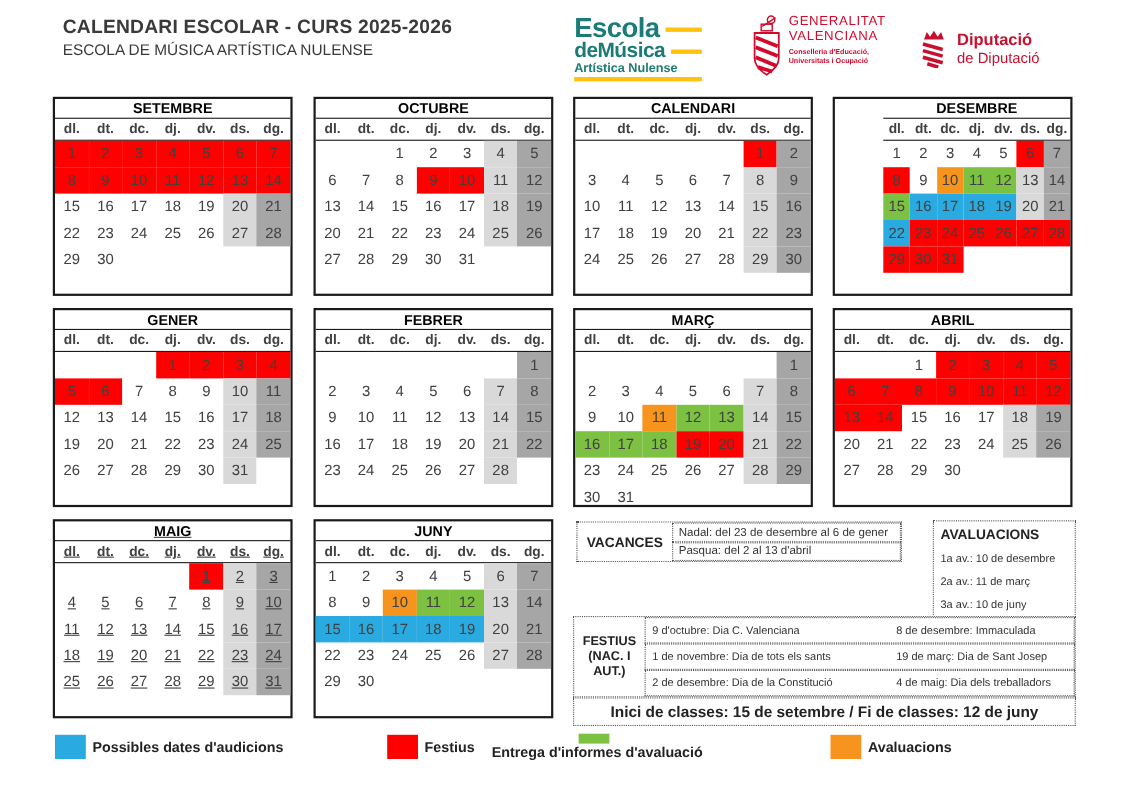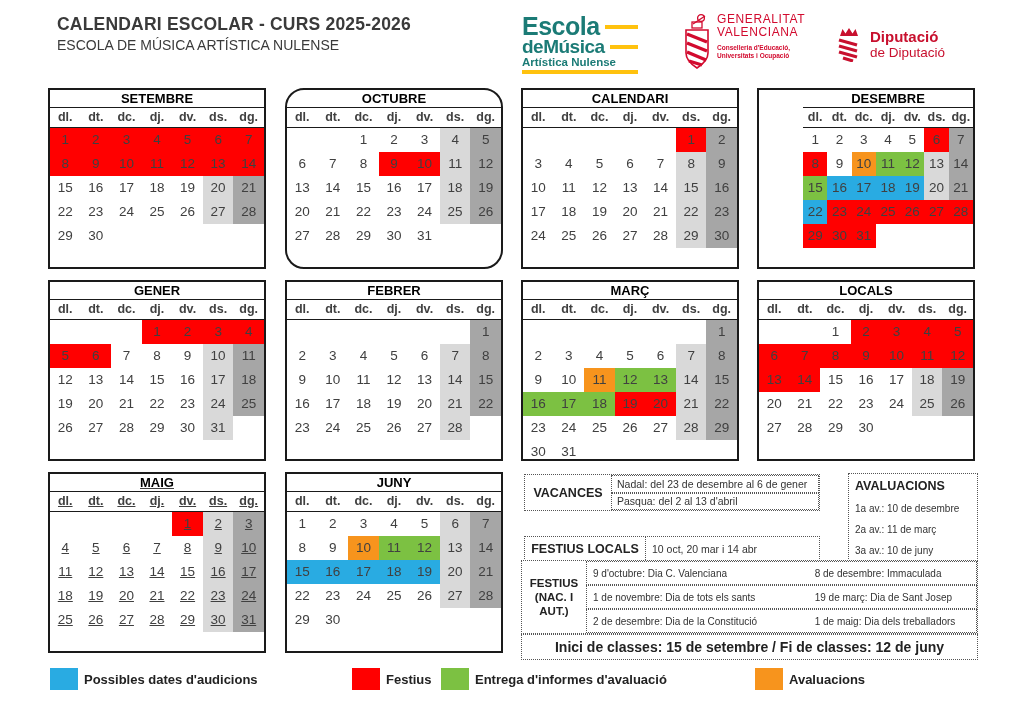--- a/index.html
+++ b/index.html
@@ -167,21 +167,21 @@
           <div class="dcell">23</div>
           <div class="dcell">24</div>
           <div class="dcell">25</div>
           <div class="dcell">26</div>
           <div class="dcell" style="background: rgb(217, 217, 217);">27</div>
           <div class="dcell" style="background: rgb(166, 166, 166);">28</div>
           <div class="dcell">29</div>
           <div class="dcell">30</div>
         </div>
       </div>
-      <div class="month" style="left: 285px; top: 88px; border-radius: 19px;">
+      <div class="month" style="left: 285px; top: 88px;">
         <div class="m-title">OCTUBRE</div>
         <div class="m-head">
           <div class="hcell">dl.</div>
           <div class="hcell">dt.</div>
           <div class="hcell">dc.</div>
           <div class="hcell">dj.</div>
           <div class="hcell">dv.</div>
           <div class="hcell">ds.</div>
           <div class="hcell">dg.</div>
         </div>
@@ -456,21 +456,21 @@
           <div class="dcell">25</div>
           <div class="dcell">26</div>
           <div class="dcell">27</div>
           <div class="dcell" style="background: rgb(217, 217, 217);">28</div>
           <div class="dcell" style="background: rgb(166, 166, 166);">29</div>
           <div class="dcell">30</div>
           <div class="dcell">31</div>
         </div>
       </div>
       <div class="month" style="left: 757px; top: 280px;">
-        <div class="m-title">LOCALS</div>
+        <div class="m-title">ABRIL</div>
         <div class="m-head">
           <div class="hcell">dl.</div>
           <div class="hcell">dt.</div>
           <div class="hcell">dc.</div>
           <div class="hcell">dj.</div>
           <div class="hcell">dv.</div>
           <div class="hcell">ds.</div>
           <div class="hcell">dg.</div>
         </div>
         <div class="m-grid">
@@ -611,55 +611,51 @@
     </div>
   </div>
 
   <div class="box avaluacions">
     <div class="av-title">AVALUACIONS</div>
     <div class="av-row">1a av.: 10 de desembre</div>
     <div class="av-row">2a av.: 11 de març</div>
     <div class="av-row">3a av.: 10 de juny</div>
   </div>
 
-  <div class="box festius-locals">
-    <div class="fl-label">FESTIUS LOCALS</div>
-    <div class="fl-value">10 oct, 20 mar i 14 abr</div>
-  </div>
 
   <div class="box festius-nac">
     <div class="fn-label">FESTIUS (NAC. I AUT.)</div>
     <div class="fn-rows">
         <div class="fn-row">
           <div class="fn-cell">9 d'octubre: Dia C. Valenciana</div>
           <div class="fn-cell">8 de desembre: Immaculada</div>
         </div>
         <div class="fn-row">
           <div class="fn-cell">1 de novembre: Dia de tots els sants</div>
           <div class="fn-cell">19 de març: Dia de Sant Josep</div>
         </div>
         <div class="fn-row">
           <div class="fn-cell">2 de desembre:  Dia de la Constitució</div>
-          <div class="fn-cell">1 de maig: Dia dels treballadors</div>
+          <div class="fn-cell">4 de maig: Dia dels treballadors</div>
         </div>
       </div>
   </div>
 
   <div class="box inici">Inici de classes: 15 de setembre / Fi de classes: 12 de juny</div>
 
   <div>
       <div class="legend-item" style="left: 50px;">
         <div class="swatch" style="background: rgb(41, 171, 226);"></div>
         <div class="leg-label">Possibles dates d'audicions</div>
       </div>
       <div class="legend-item" style="left: 318px; padding-left: 34px;">
         <div class="swatch" style="background: rgb(255, 0, 0);"></div>
         <div class="leg-label">Festius</div>
       </div>
-      <div class="legend-item" style="left: 441px;">
+      <div class="legend-item" style="left: 441px; flex-direction: column;">
         <div class="swatch" style="background: rgb(124, 193, 66);"></div>
         <div class="leg-label">Entrega d'informes d'avaluació</div>
       </div>
       <div class="legend-item" style="left: 755px;">
         <div class="swatch" style="background: rgb(247, 148, 29);"></div>
         <div class="leg-label">Avaluacions</div>
       </div>
     </div>
 
 </div>

